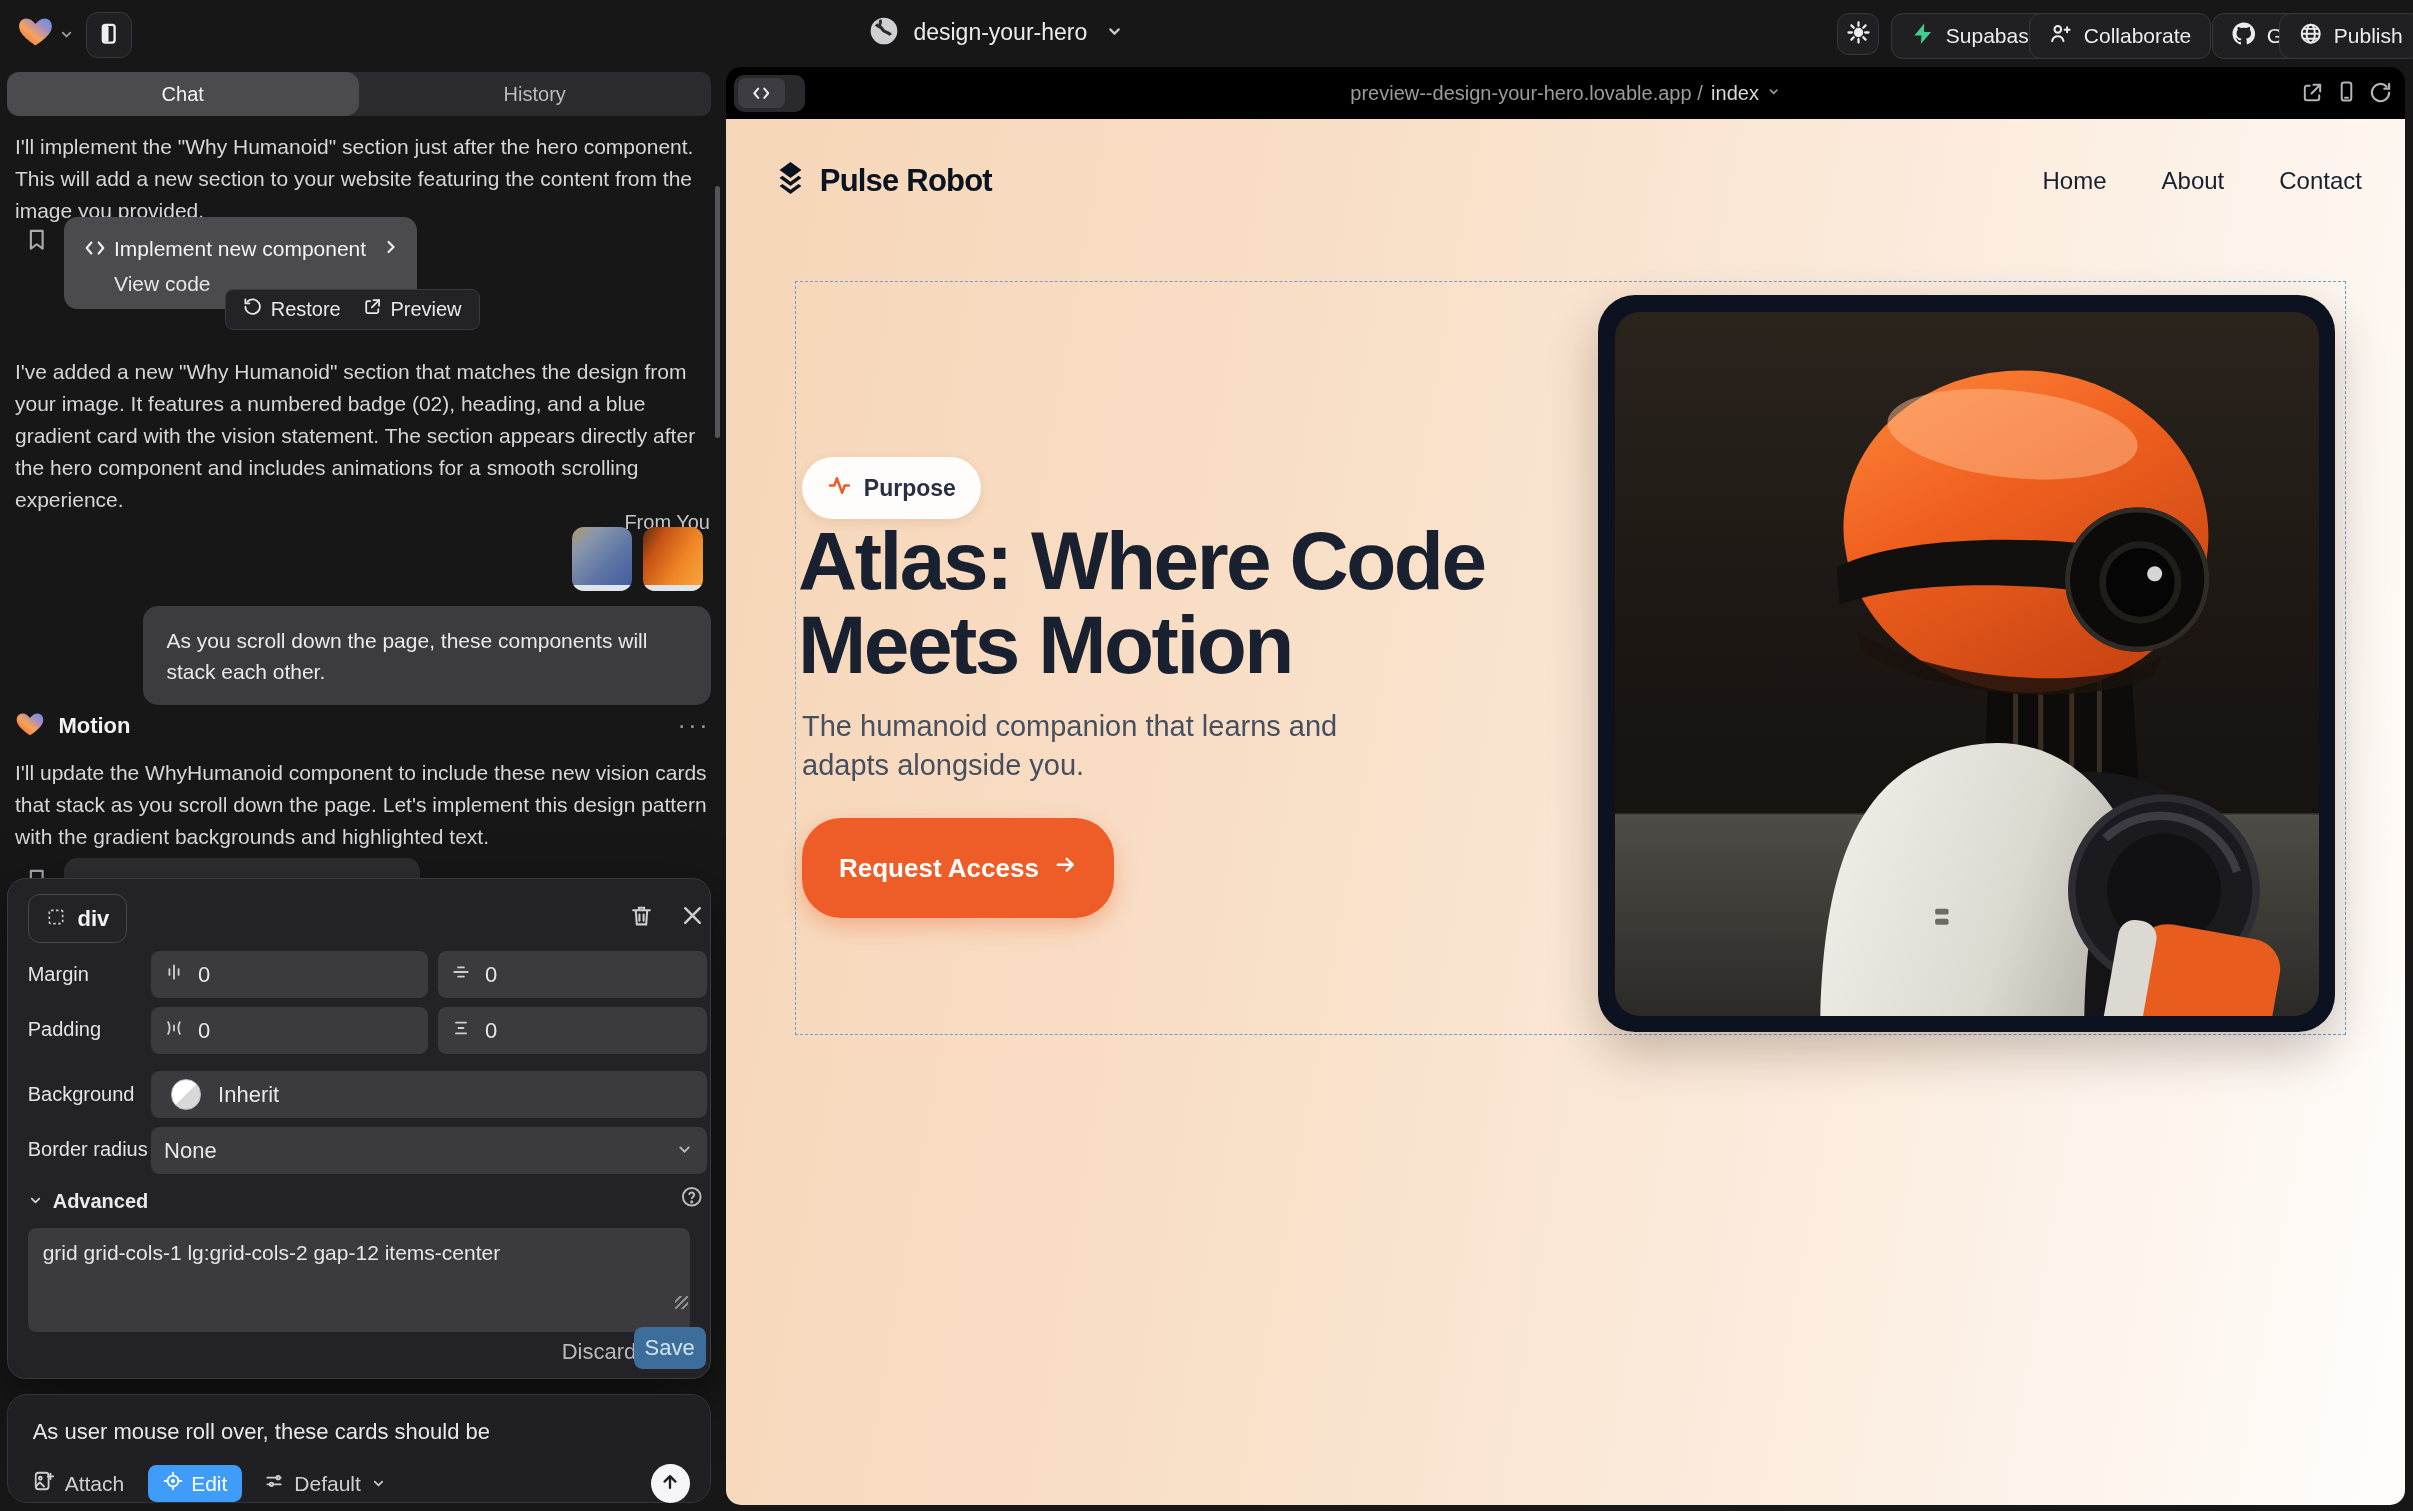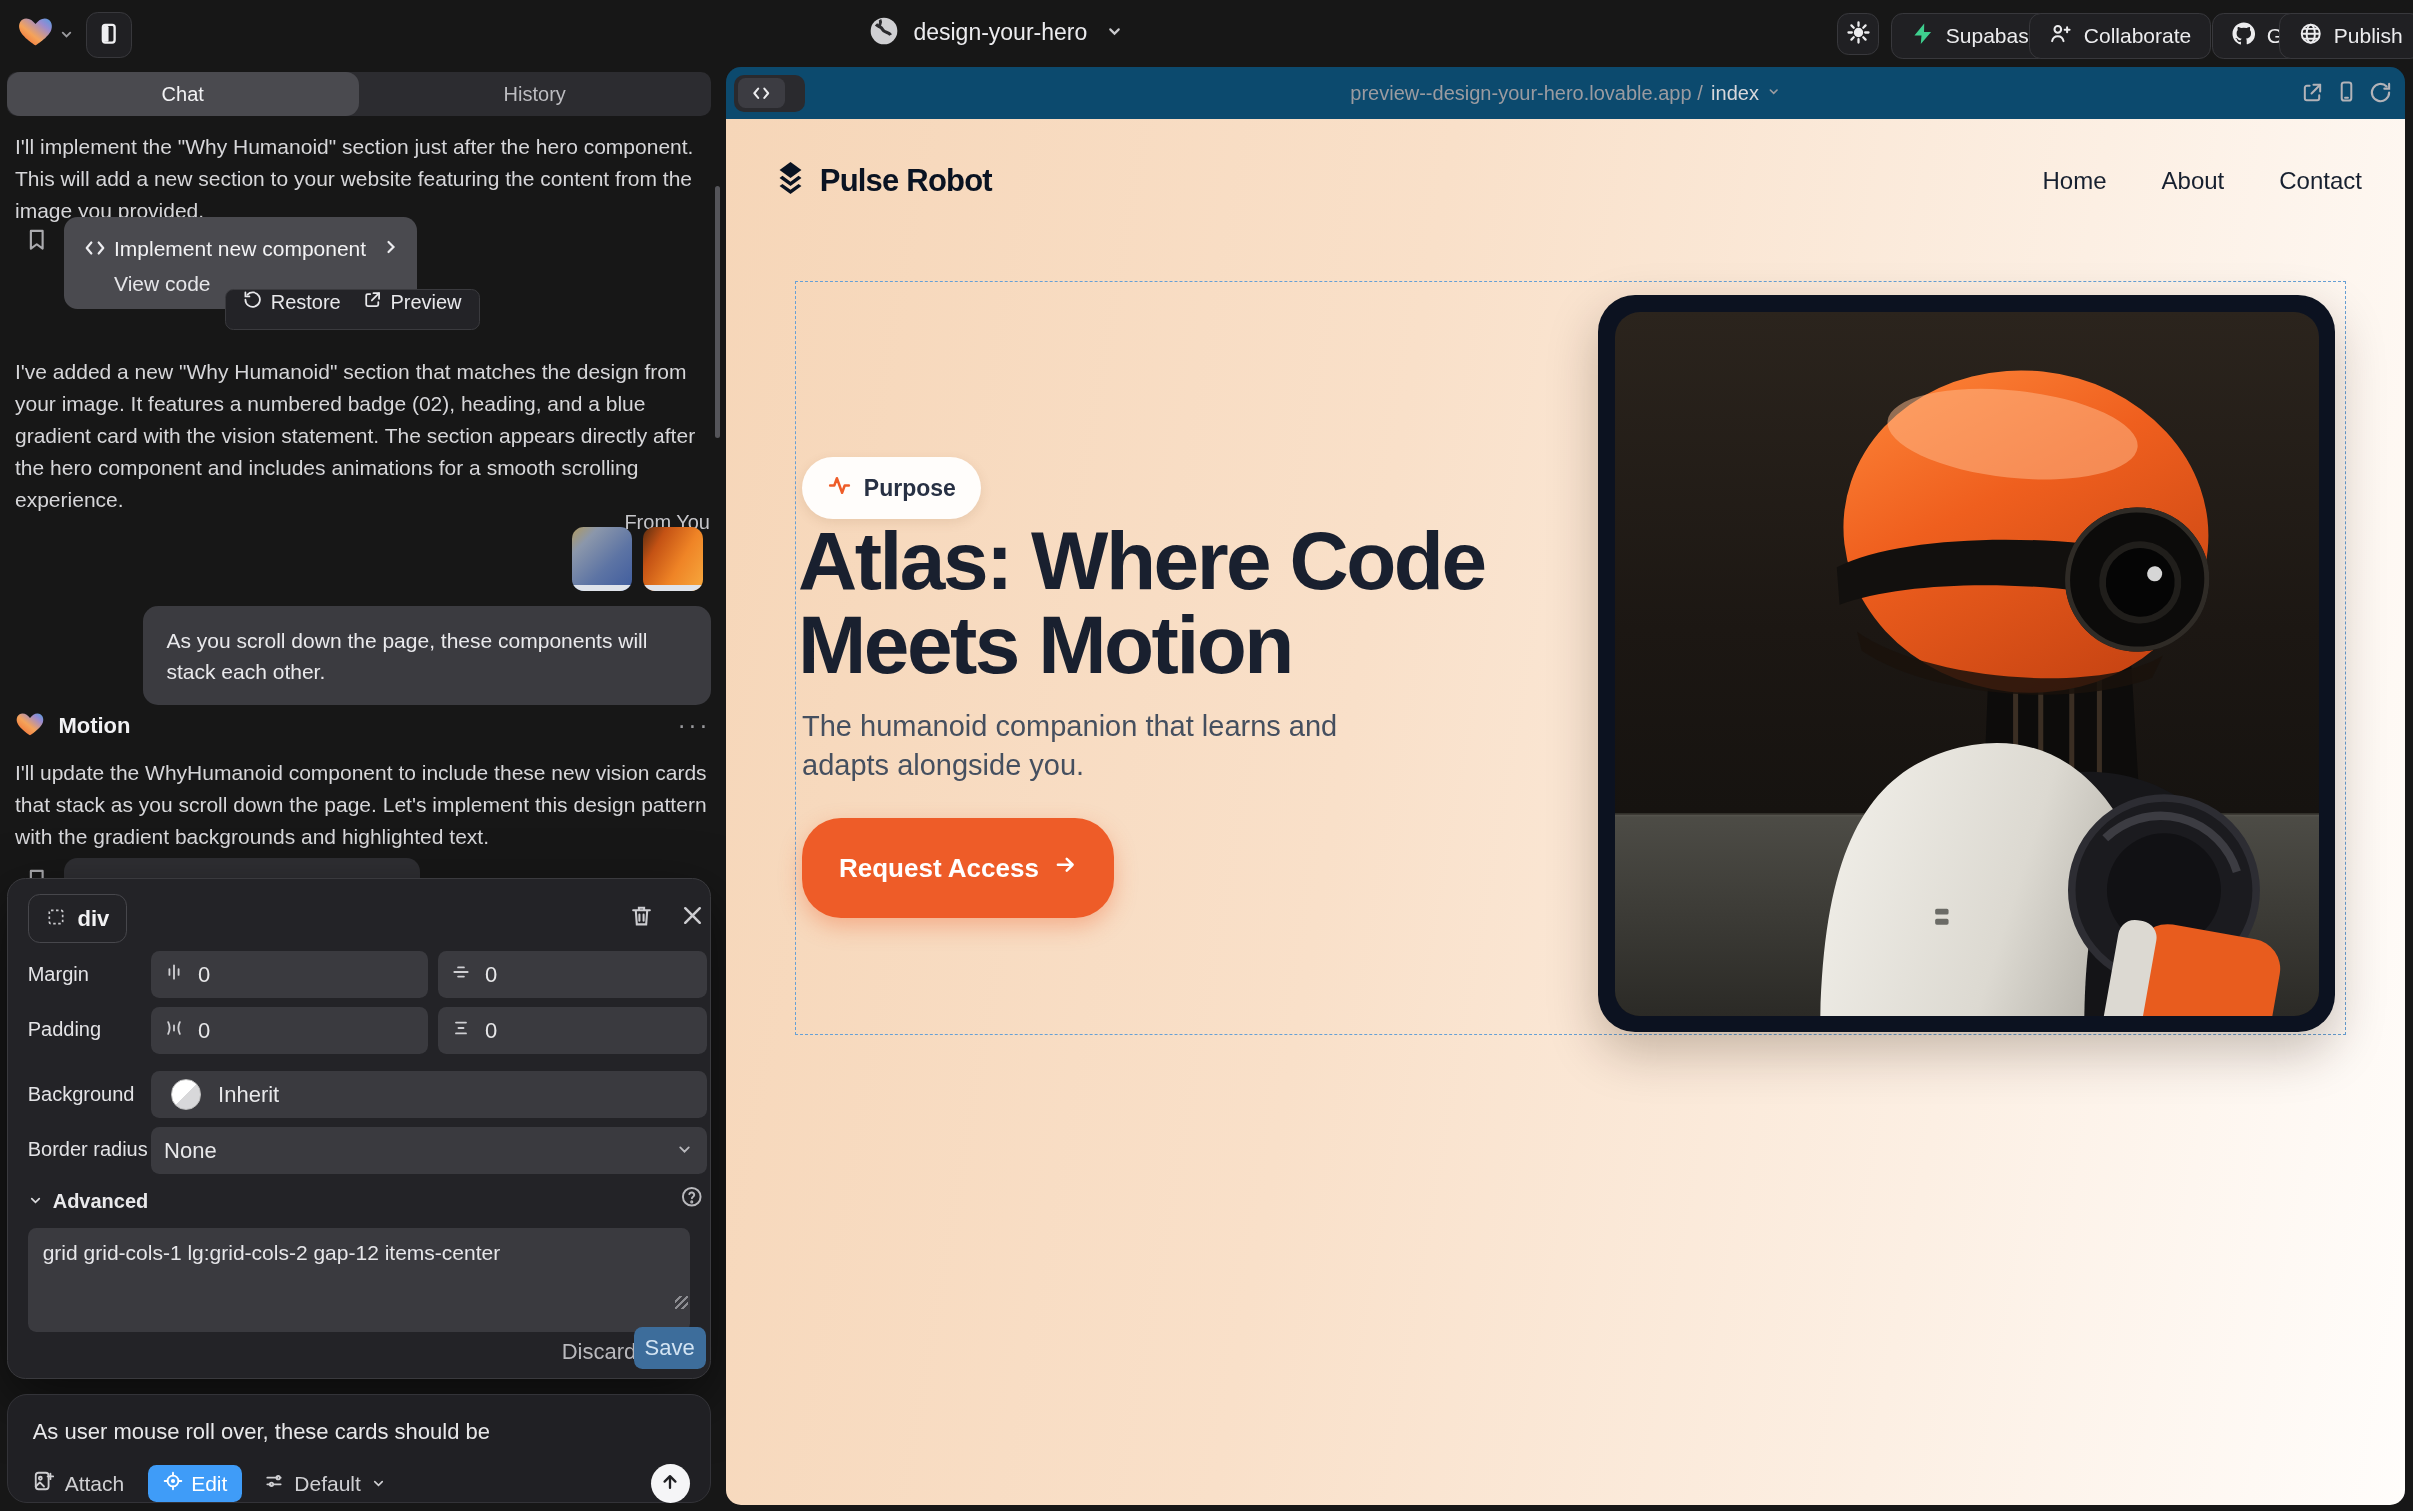--- a/index.html
+++ b/index.html
@@ -6,21 +6,21 @@
   #app{position:relative;width:2413px;height:1512px;background:#171717;font-family:"Liberation Sans",sans-serif;overflow:hidden;}
   .abs{position:absolute;}
   .row{display:flex;align-items:center;}
   .btn-dark{display:inline-flex;align-items:center;gap:11.8px;height:44px;padding:0 18.5px;background:#202023;border:1.7px solid #38383c;border-radius:11.8px;color:#ececee;font-size:21px;}
   .iconbtn{display:inline-flex;align-items:center;justify-content:center;width:44px;height:44px;background:#202023;border:1.7px solid #38383c;border-radius:11.8px;}
   .msg{color:#d6d6d9;font-size:21px;line-height:32px;width:702px;}
   .tab-wrap{left:6.7px;top:72px;width:704px;height:44px;background:#2c2c30;border-radius:10px;display:flex;}
   .tab{flex:1;display:flex;align-items:center;justify-content:center;font-size:20px;color:#bcbcc0;border-radius:13px;}
   .tab.active{background:#4a4a4f;color:#f2f2f4;}
   .toolcard{left:64px;top:217px;width:353px;height:92px;background:#4a4a4f;border-radius:13.4px;}
-  .tooltip{left:225px;top:289px;height:39px;background:#232327;border:1.7px solid #3a3a3e;border-radius:8.4px;display:flex;align-items:flex-start;gap:22px;padding:0 17px;color:#e8e8eb;font-size:20px;}
+  .tooltip{left:225px;top:289px;height:39px;background:#232327;border:1.7px solid #3a3a3e;border-radius:8.4px;display:flex;align-items:center;gap:22px;padding:0 17px;color:#e8e8eb;font-size:20px;}
   .bubble{left:143px;top:606px;width:568px;background:#3b3b40;border-radius:15px;padding:18.5px 23.5px;color:#e9e9ec;font-size:21px;line-height:31px;box-sizing:border-box;}
   .panel{left:6.7px;top:878px;width:704px;height:501px;background:#232327;border:1.7px solid #3a3a3e;border-radius:18.5px;box-shadow:0 20px 59px rgba(0,0,0,.55);box-sizing:border-box;}
   .p-label{position:absolute;left:20px;color:#e3e3e6;font-size:20px;}
   .p-input{position:absolute;height:47px;background:#3a3a3f;border-radius:8.4px;display:flex;align-items:center;gap:11.8px;padding:0 13.4px;color:#e8e8ea;font-size:22px;box-sizing:border-box;}
   .composer{left:6.7px;top:1394px;width:704px;height:109px;background:#202024;border:1.7px solid #333338;border-radius:20px;box-sizing:border-box;}
   .pane{left:726px;top:67px;width:1679px;height:1438px;background:#202023;border-radius:15px;overflow:hidden;}
   .site{position:absolute;left:0;top:52px;width:1679px;height:1386px;background:linear-gradient(100deg,#f6d6b8 0%,#f9e0c9 38%,#fcefe3 72%,#fffdfb 100%);}
   .navlink{font-size:24px;color:#17202f;font-weight:500;}
   .dashed-sel{position:absolute;left:69px;top:162px;width:1549px;height:752px;border:1.7px dashed #66a0d6;}
   .badge{position:absolute;left:76px;top:338px;display:inline-flex;align-items:center;gap:11.8px;background:#fffdfb;border-radius:34px;height:62px;padding:0 25px;box-shadow:0 3.4px 11.8px rgba(120,70,30,.12);color:#273043;font-size:23px;font-weight:600;}
@@ -318,21 +318,21 @@
       <span style="margin-left:auto;width:39px;height:39px;border-radius:50%;background:#f5f5f7;display:inline-flex;align-items:center;justify-content:center;">
         <span><svg width="20" height="20" viewBox="0 0 24 24" fill="none" stroke="#202024" stroke-width="2.8" stroke-linecap="round" stroke-linejoin="round">
               <path d="M12 19V5M5.5 11.5 12 5l6.5 6.5"></path>
             </svg></span>
       </span>
     </div>
   </div>
 
   <div class="abs pane">
 
-    <div class="abs" style="left:0;top:0;width:1679px;height:52px;background:#0c4a6e;">
+    <div class="abs" style="left:0;top:0;width:1679px;height:52px;background:#000000;">
       <span class="abs" style="left:8.4px;top:7.6px;width:71px;height:37px;background:#2a2a2e;border-radius:10px;">
         <span class="abs" style="left:3.4px;top:3.4px;width:47px;height:30px;background:#3c3c42;border-radius:7.6px;display:inline-flex;align-items:center;justify-content:center;">
           <svg width="18.5" height="18.5" viewBox="0 0 24 24" fill="none" stroke="#ececee" stroke-width="2.6" stroke-linecap="round" stroke-linejoin="round">
               <path d="m8 6-5 6 5 6M16 6l5 6-5 6"></path>
             </svg>
         </span>
       </span>
       <span class="abs row" style="left:0;top:0;width:1679px;height:52px;justify-content:center;gap:8.4px;">
         <span style="color:#9b9ba0;font-size:20px;">preview--design-your-hero.lovable.app /</span>
         <span style="color:#d8d8dc;font-size:20px;">index</span>

